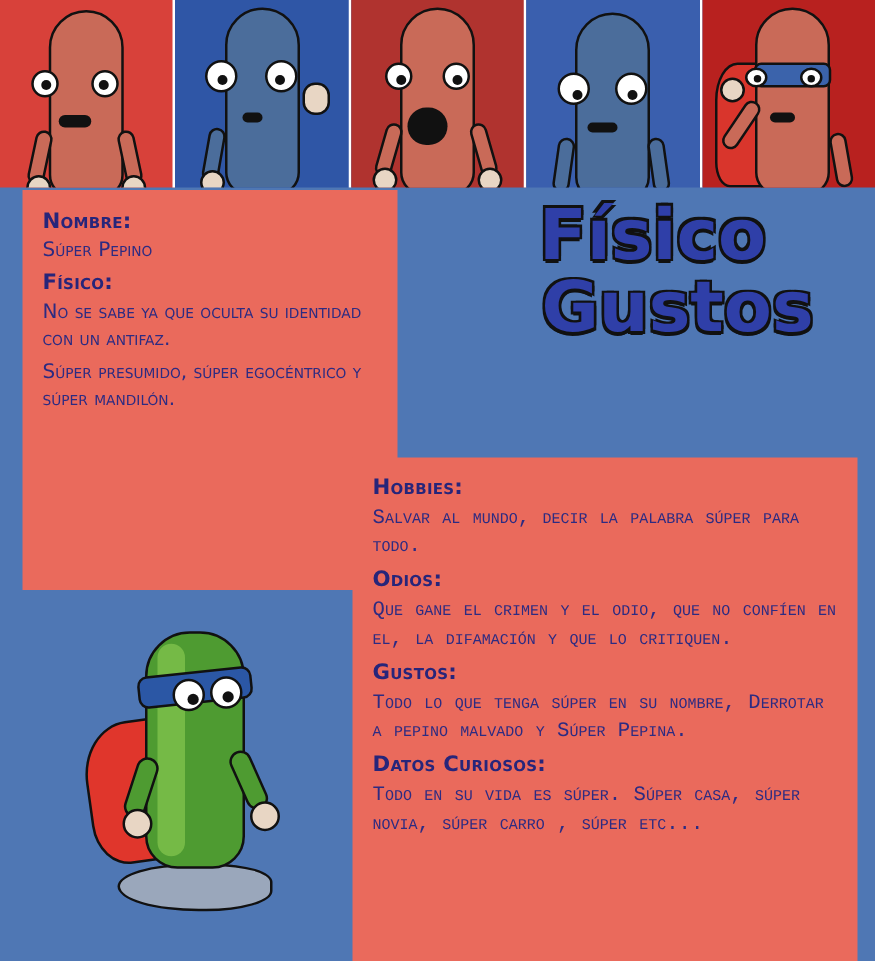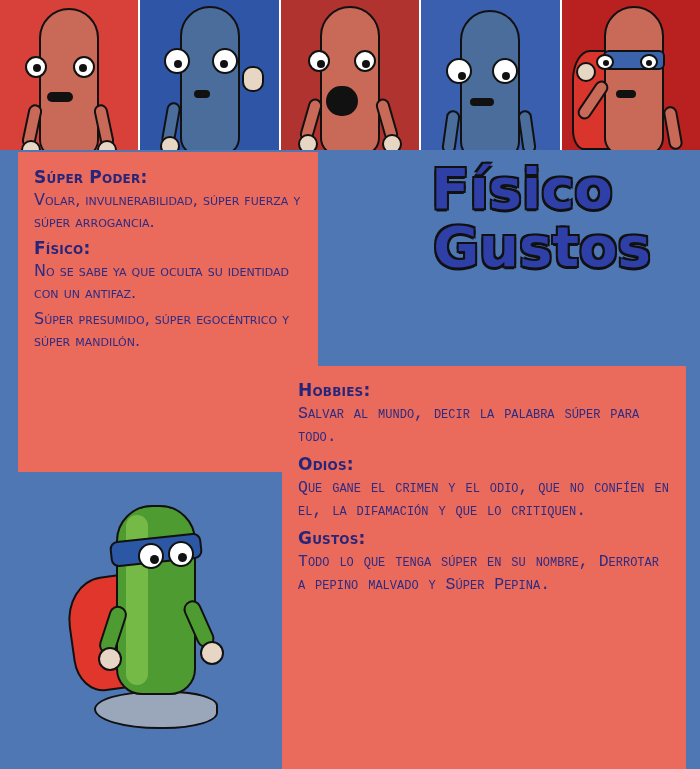--- a/index.html
+++ b/index.html
@@ -361,22 +361,22 @@
 
   </div>
 
   <div class="title">
     <span class="l1">Físico</span>
     <span class="l2">Gustos</span>
   </div>
 
   <div class="box box-left">
     <div class="field">
-      <div class="label">Súper Poder:</div>
-      <div class="value">Volar, invulnerabilidad, súper fuerza y súper arrogancia.</div>
+      <div class="label">Nombre:</div>
+      <div class="value">Súper Pepino</div>
     </div>
     <div class="field">
       <div class="label">Físico:</div>
       <div class="value">No se sabe ya que oculta su identidad con un antifaz.</div>
     </div>
     <div class="field">
       <div class="value">Súper presumido, súper egocéntrico y súper mandilón.</div>
     </div>
   </div>
 
@@ -385,20 +385,24 @@
       <div class="label">Hobbies:</div>
       <div class="value">Salvar al mundo, decir la palabra súper para todo.</div>
     </div>
     <div class="field">
       <div class="label">Odios:</div>
       <div class="value">Que gane el crimen y el odio, que no confíen en el, la difamación y que lo critiquen.</div>
     </div>
     <div class="field">
       <div class="label">Gustos:</div>
       <div class="value">Todo lo que tenga súper en su nombre, Derrotar a pepino malvado y Súper Pepina.</div>
+    </div>
+    <div class="field">
+      <div class="label">Datos Curiosos:</div>
+      <div class="value">Todo en su vida es súper. Súper casa, súper novia, súper carro , súper etc...</div>
     </div>
   </div>
 
   <div class="hero">
     <div class="h-rock"></div>
     <div class="h-cape"></div>
     <div class="h-body">
       <div class="stripe"></div>
     </div>
     <div class="h-mask"></div>

